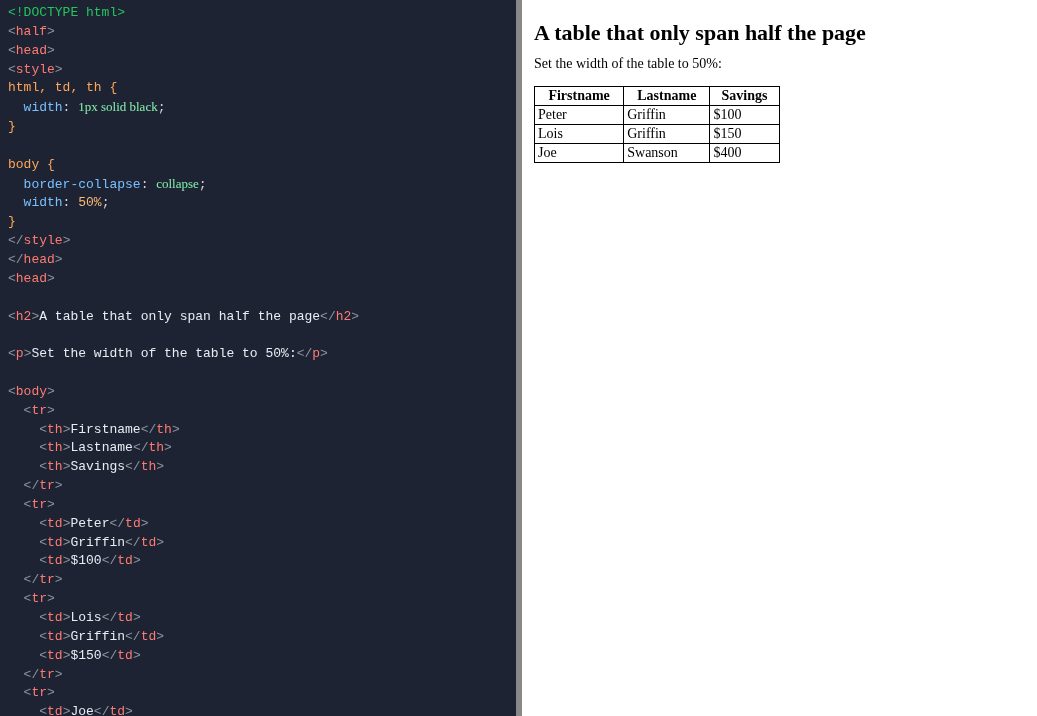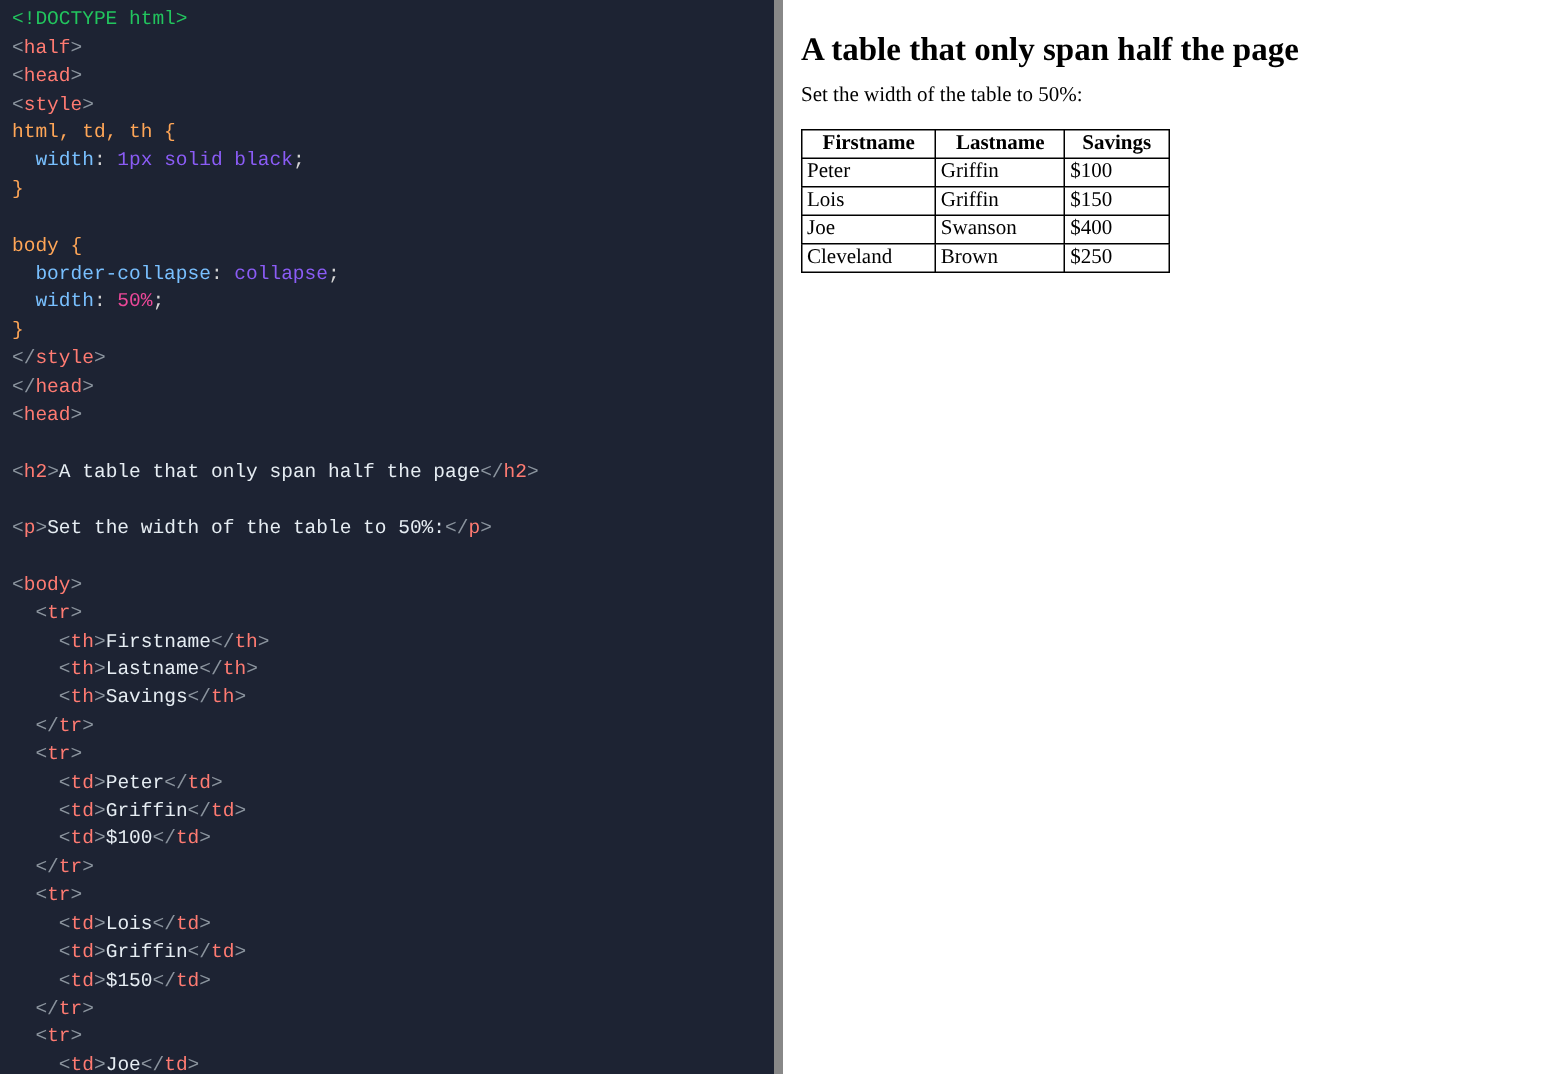--- a/index.html
+++ b/index.html
@@ -62,22 +62,22 @@
   font-weight: bold;
 }
 
 
 .c-doctype { color: #22c55e; }
 .c-tag { color: #ff7b72; }
 .c-angle { color: #8b949e; }
 .c-text { color: #e6edf3; }
 .c-selector { color: #ffa657; }
 .c-prop { color: #79c0ff; }
-.c-value { color: #8b5cf6; }
-.c-num { color: #ec4899; }
+.c-value { color: #86efac; font-family: Liberation Serif, serif; }
+.c-num { color: #fdba74; }
 .c-punct { color: #d4d4d4; }
 </style>
 </head>
 <body>
 
 <div class="code-pane"><span class="c-doctype">&lt;!DOCTYPE html&gt;</span>
 <span class="c-angle">&lt;</span><span class="c-tag">half</span><span class="c-angle">&gt;</span>
 <span class="c-angle">&lt;</span><span class="c-tag">head</span><span class="c-angle">&gt;</span>
 <span class="c-angle">&lt;</span><span class="c-tag">style</span><span class="c-angle">&gt;</span>
 <span class="c-selector">html, td, th {</span>
@@ -148,20 +148,15 @@
     <tr>
       <td>Lois</td>
       <td>Griffin</td>
       <td>$150</td>
     </tr>
     <tr>
       <td>Joe</td>
       <td>Swanson</td>
       <td>$400</td>
     </tr>
-    <tr>
-      <td>Cleveland</td>
-      <td>Brown</td>
-      <td>$250</td>
-    </tr>
   </tbody>
     </table>
 </div>
 
 </body></html>

